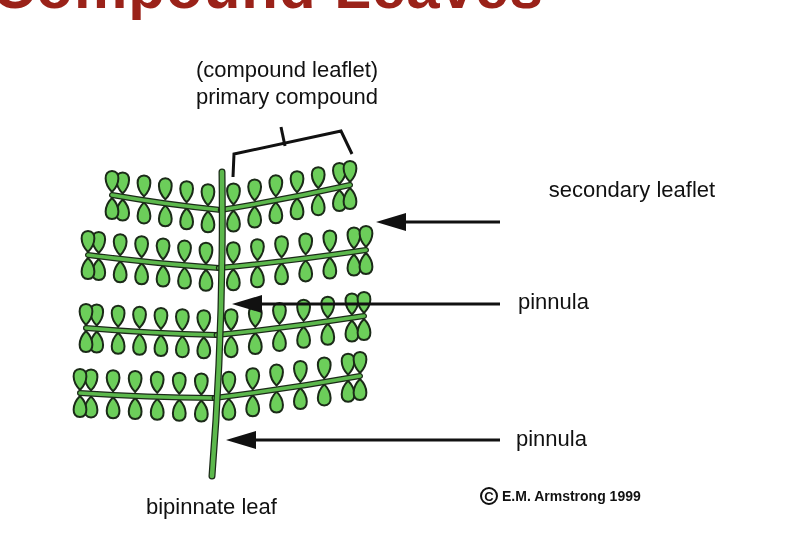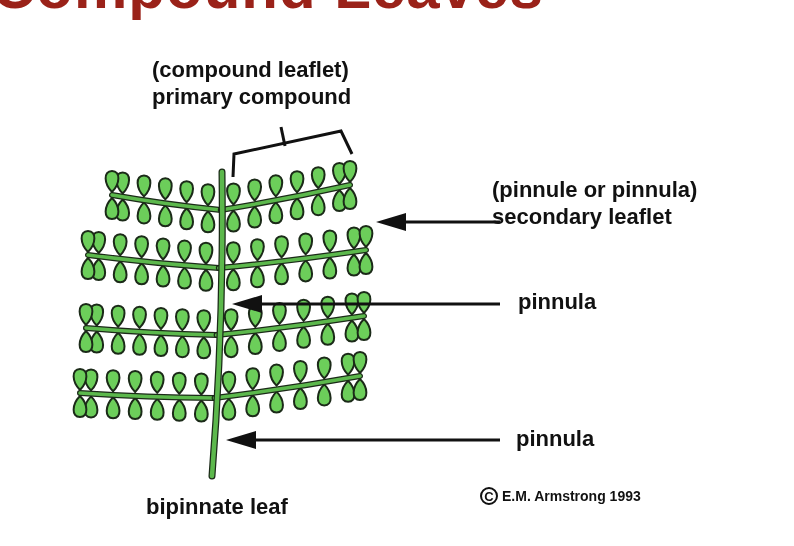--- a/index.html
+++ b/index.html
@@ -1,18 +1,18 @@
 <!DOCTYPE html>
 <html><head>
 <meta charset="utf-8">
 <style>
   html, body { margin:0; padding:0; background:#ffffff; }
   body { width:794px; height:546px; position:relative; overflow:hidden; font-family:"Liberation Sans", sans-serif; }
   .title { position:absolute; left:-8px; top:-40px; font-size:60px; font-weight:bold; color:#9a2219; white-space:nowrap; letter-spacing:1px; line-height:56px; }
-  .label { position:absolute; font-weight:bold; color:#111; font-size:22px; white-space:nowrap; line-height:27px; }
+  .label { position:absolute; font-weight:normal; color:#111; font-size:22px; text-align:center; white-space:nowrap; line-height:27px; }
   .copyright { position:absolute; left:480px; top:487px; font-size:14px; font-weight:bold; color:#111; white-space:nowrap; display:flex; align-items:center; gap:4px; }
   .copy-mark { display:inline-flex; width:18px; height:18px; border:2px solid #111; border-radius:50%; align-items:center; justify-content:center; font-size:13px; font-weight:bold; box-sizing:border-box; }
   svg { position:absolute; left:0; top:0; }
 </style>
 </head>
 <body>
 
 <div class="title">Compound Leaves</div>
 
 <svg id="diagram" width="794" height="546" viewBox="0 0 794 546">
@@ -153,24 +153,23 @@
     <line x1="500" y1="440" x2="246" y2="440" stroke="#111" stroke-width="3"></line>
     <polygon points="226,440 256,431 256,449" fill="#111"></polygon>
   </svg>
 
 <div class="label" style="left:152px; top:56px; width:270px;">
   <div>(compound leaflet)</div>
   <div>primary compound</div>
 </div>
 
 <div class="label" style="left:492px; top:176px; width:280px;">
-  <div>(pinnule or pinnula)</div>
   <div>secondary leaflet</div>
 </div>
 
 <div class="label" style="left:518px; top:288px;">pinnula</div>
 <div class="label" style="left:516px; top:425px;">pinnula</div>
 <div class="label" style="left:146px; top:493px;">bipinnate leaf</div>
 
 <div class="copyright">
   <span class="copy-mark">C</span>
-  <span>E.M. Armstrong 1993</span>
+  <span>E.M. Armstrong 1999</span>
 </div>
 
 </body></html>

